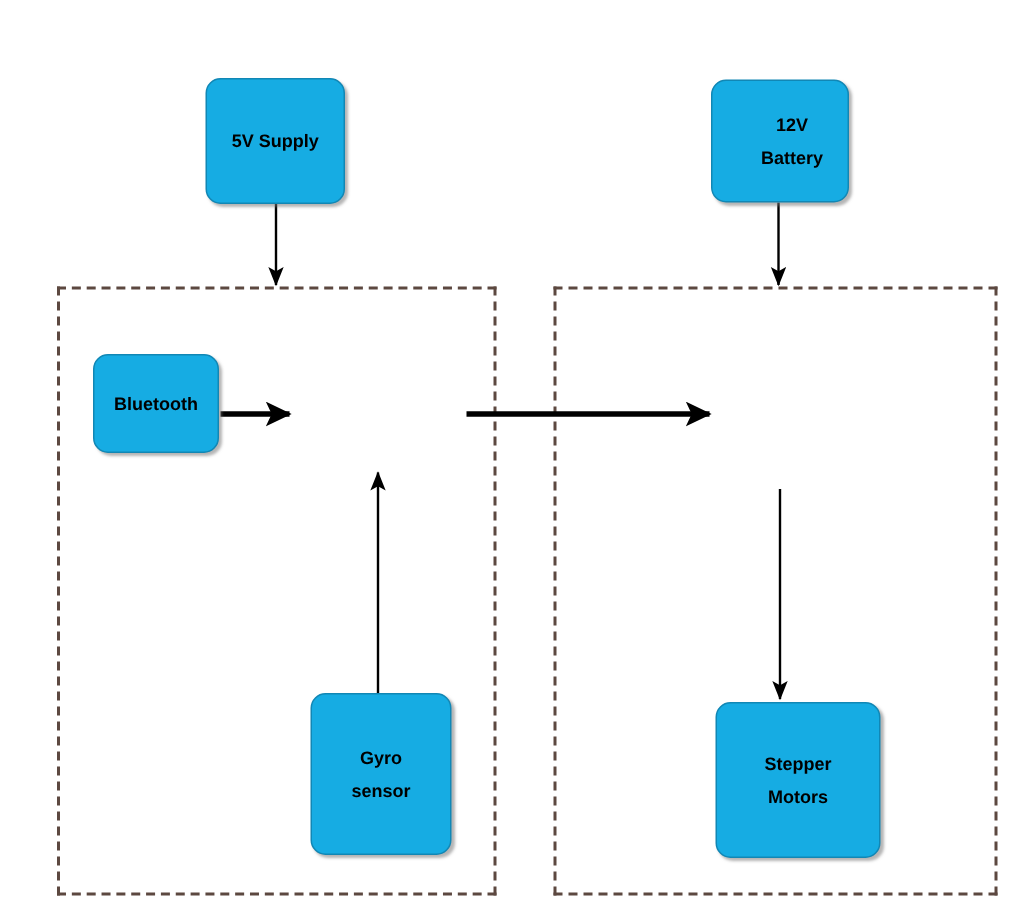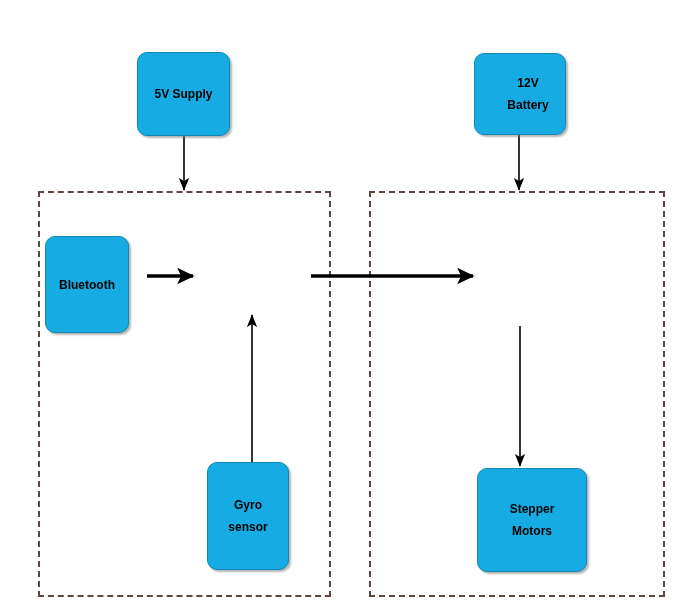--- a/index.html
+++ b/index.html
@@ -87,27 +87,27 @@
   </svg>
 
   <div class="node" style="left:137px; top:52px; width:93px; height:84px;">
     <span class="node-label">5V Supply</span>
   </div>
 
   <div class="node" style="left:474px; top:53px; width:92px; height:82px;padding-left:20px;">
     <span class="node-label">12V Battery</span>
   </div>
 
-  <div class="node" style="left:45px; top:236px; width:84px; height:97px;">
+  <div class="node" style="left:62px; top:236px; width:84px; height:66px;">
     <span class="node-label">Bluetooth</span>
   </div>
 
 
 
-  <div class="node" style="left:207px; top:462px; width:82px; height:108px;">
+  <div class="node" style="left:207px; top:462px; width:94px; height:108px;">
     <span class="node-label">Gyro
 sensor</span>
   </div>
 
   <div class="node" style="left:477px; top:468px; width:110px; height:104px;">
     <span class="node-label">Stepper
 Motors</span>
   </div>
 
 </div>

